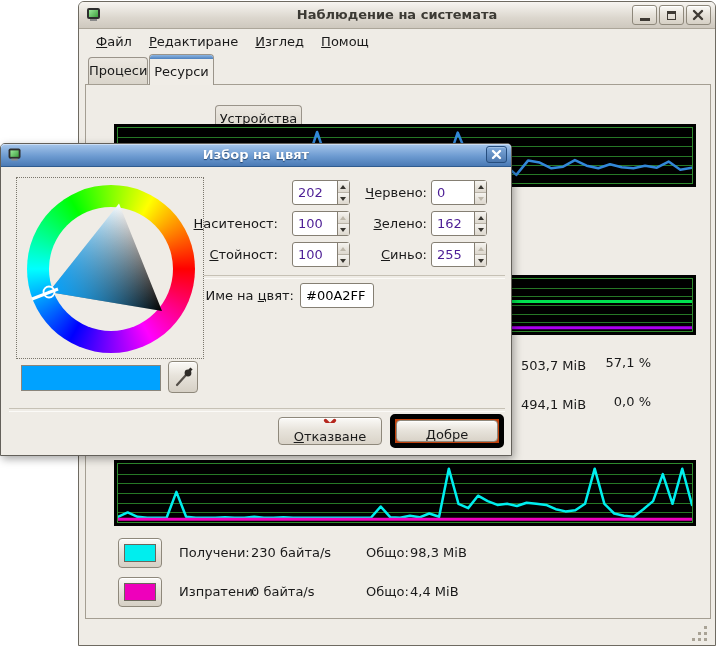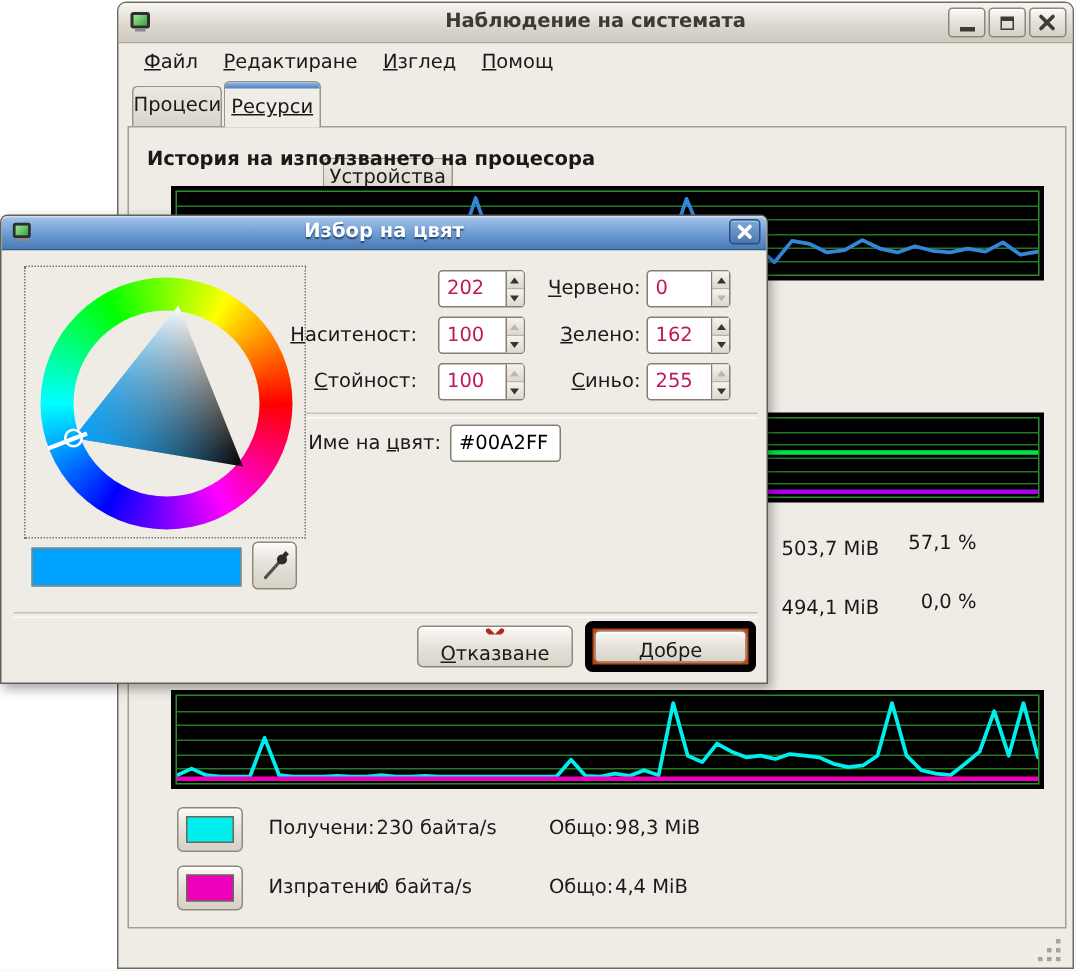--- a/index.html
+++ b/index.html
@@ -46,21 +46,21 @@
   
   .wheel-box{left:15px;top:33px;width:188px;height:182px;border:1px dotted #7A766C;box-sizing:border-box;}
   .ring{left:10px;top:7px;width:168px;height:168px;border-radius:50%;
     background:conic-gradient(from 0deg,#80ff00,#ffff00 30deg,#ff8000 60deg,#ff0000 90deg,#ff0080 120deg,#ff00ff 150deg,#8000ff 180deg,#0000ff 210deg,#0080ff 240deg,#00ffff 270deg,#00ff80 300deg,#00ff00 330deg,#80ff00 360deg);}
   .ring-hole{left:32px;top:29px;width:124px;height:124px;border-radius:50%;background:#EFECE6;}
   .swatch-current{left:20px;top:221px;width:140px;height:26px;border:1px solid #8A857B;box-sizing:border-box;}
   .tool-btn{background:linear-gradient(#FBFAF7,#E7E3DB 45%,#D6D0C5);border:1px solid #8E887B;border-radius:4px;box-sizing:border-box;box-shadow:inset 0 1px 0 #fff;}
   
   .flabel{font-size:13px;color:#1A1A1A;text-align:right;}
   .spin{display:flex;background:#fff;border:1px solid #857F73;border-radius:3px;box-sizing:border-box;height:25px;}
-  .spin input{border:none;outline:none;padding:0 0 0 5px;font-size:13px;font-family:"DejaVu Sans",sans-serif;color:#be185d;width:100%;min-width:0;background:transparent;}
+  .spin input{border:none;outline:none;padding:0 0 0 5px;font-size:13px;font-family:"DejaVu Sans",sans-serif;color:#4c1d95;width:100%;min-width:0;background:transparent;}
   .sbcol{width:16px;display:flex;flex-direction:column;border-left:1px solid #857F73;}
   .sb{flex:1;background:linear-gradient(#F5F3EF,#DDD8CE);position:relative;}
   .sb.up{border-bottom:1px solid #B9B3A7;}
   .arr{position:absolute;left:50%;top:50%;transform:translate(-50%,-50%);width:0;height:0;}
   .arr.up{border-left:3.5px solid transparent;border-right:3.5px solid transparent;border-bottom:4.5px solid #36342E;}
   .arr.dn{border-left:3.5px solid transparent;border-right:3.5px solid transparent;border-top:4.5px solid #36342E;}
   .sb.dis .arr.up{border-bottom-color:#BDB7AA;}
   .sb.dis .arr.dn{border-top-color:#BDB7AA;}
   .entry{background:#fff;border:1px solid #857F73;border-radius:3px;box-sizing:border-box;height:25px;font-size:13px;padding-left:5px;display:flex;align-items:center;color:#000;}
   .hsep{height:2px;border-top:1px solid #C6C1B5;border-bottom:1px solid #FBFAF7;}
@@ -96,26 +96,25 @@
   </div>
 
   <div class="abs menubar">
     <span class="menu-item"><span class="u">Ф</span><span>айл</span></span>
     <span class="menu-item"><span class="u">Р</span><span>едактиране</span></span>
     <span class="menu-item"><span class="u">И</span><span>зглед</span></span>
     <span class="menu-item"><span class="u">П</span><span>омощ</span></span>
   </div>
 
   <div class="abs tab inactive" style="left:9px;width:60px;"><span>Процеси</span></div>
-  <div class="abs tab active" style="left:70px;width:65px;text-decoration:underline;"><span>Ресурси</span></div>
+  <div class="abs tab active" style="left:70px;width:65px;"><span>Ресурси</span></div>
   <div class="abs tab inactive" style="left:136px;width:87px;margin-top:48px;"><span>Устройства</span></div>
 
   <div class="abs nb-frame"></div>
 
-  <div class="abs section-title" style="left:19px;top:97px;">История на използването на процесора</div>
 
   <div class="abs chart" style="left:35px;top:122px;width:582px;height:63px;">
     <div class="chart-inner">
         <svg width="574" height="55">
           <line x1="0" x2="574" y1="9.5" y2="9.5" stroke="#267826"></line>
           <line x1="0" x2="574" y1="18.5" y2="18.5" stroke="#267826"></line>
           <line x1="0" x2="574" y1="28.5" y2="28.5" stroke="#267826"></line>
           <line x1="0" x2="574" y1="37.5" y2="37.5" stroke="#267826"></line>
           <line x1="0" x2="574" y1="46.5" y2="46.5" stroke="#267826"></line>
           <polyline points="0.0,41.8 11.7,39.7 23.4,40.8 35.1,38.7 46.9,40.3 58.6,37.7 70.3,39.2 82.0,40.8 93.7,38.7 105.4,39.7 117.1,37.7 128.9,40.3 140.6,38.7 152.3,40.8 164.0,39.2 175.7,37.7 187.4,39.7 199.1,4.0 210.9,38.7 222.6,40.3 234.3,37.7 246.0,39.2 257.7,40.8 269.4,38.7 281.1,39.7 292.9,37.7 304.6,40.3 316.3,38.7 328.0,39.2 339.7,4.6 351.4,32.6 363.1,36.2 374.9,38.7 386.6,36.7 398.3,46.9 410.0,32.6 421.7,34.6 433.4,40.3 445.1,38.7 456.9,32.1 468.6,37.7 480.3,40.3 492.0,36.2 503.7,39.2 515.4,40.3 527.1,37.7 538.9,39.7 550.6,33.6 562.3,41.8 574.0,39.7" fill="none" stroke="#3287D9" stroke-width="2.5" stroke-linejoin="round" stroke-linecap="round"></polyline>

